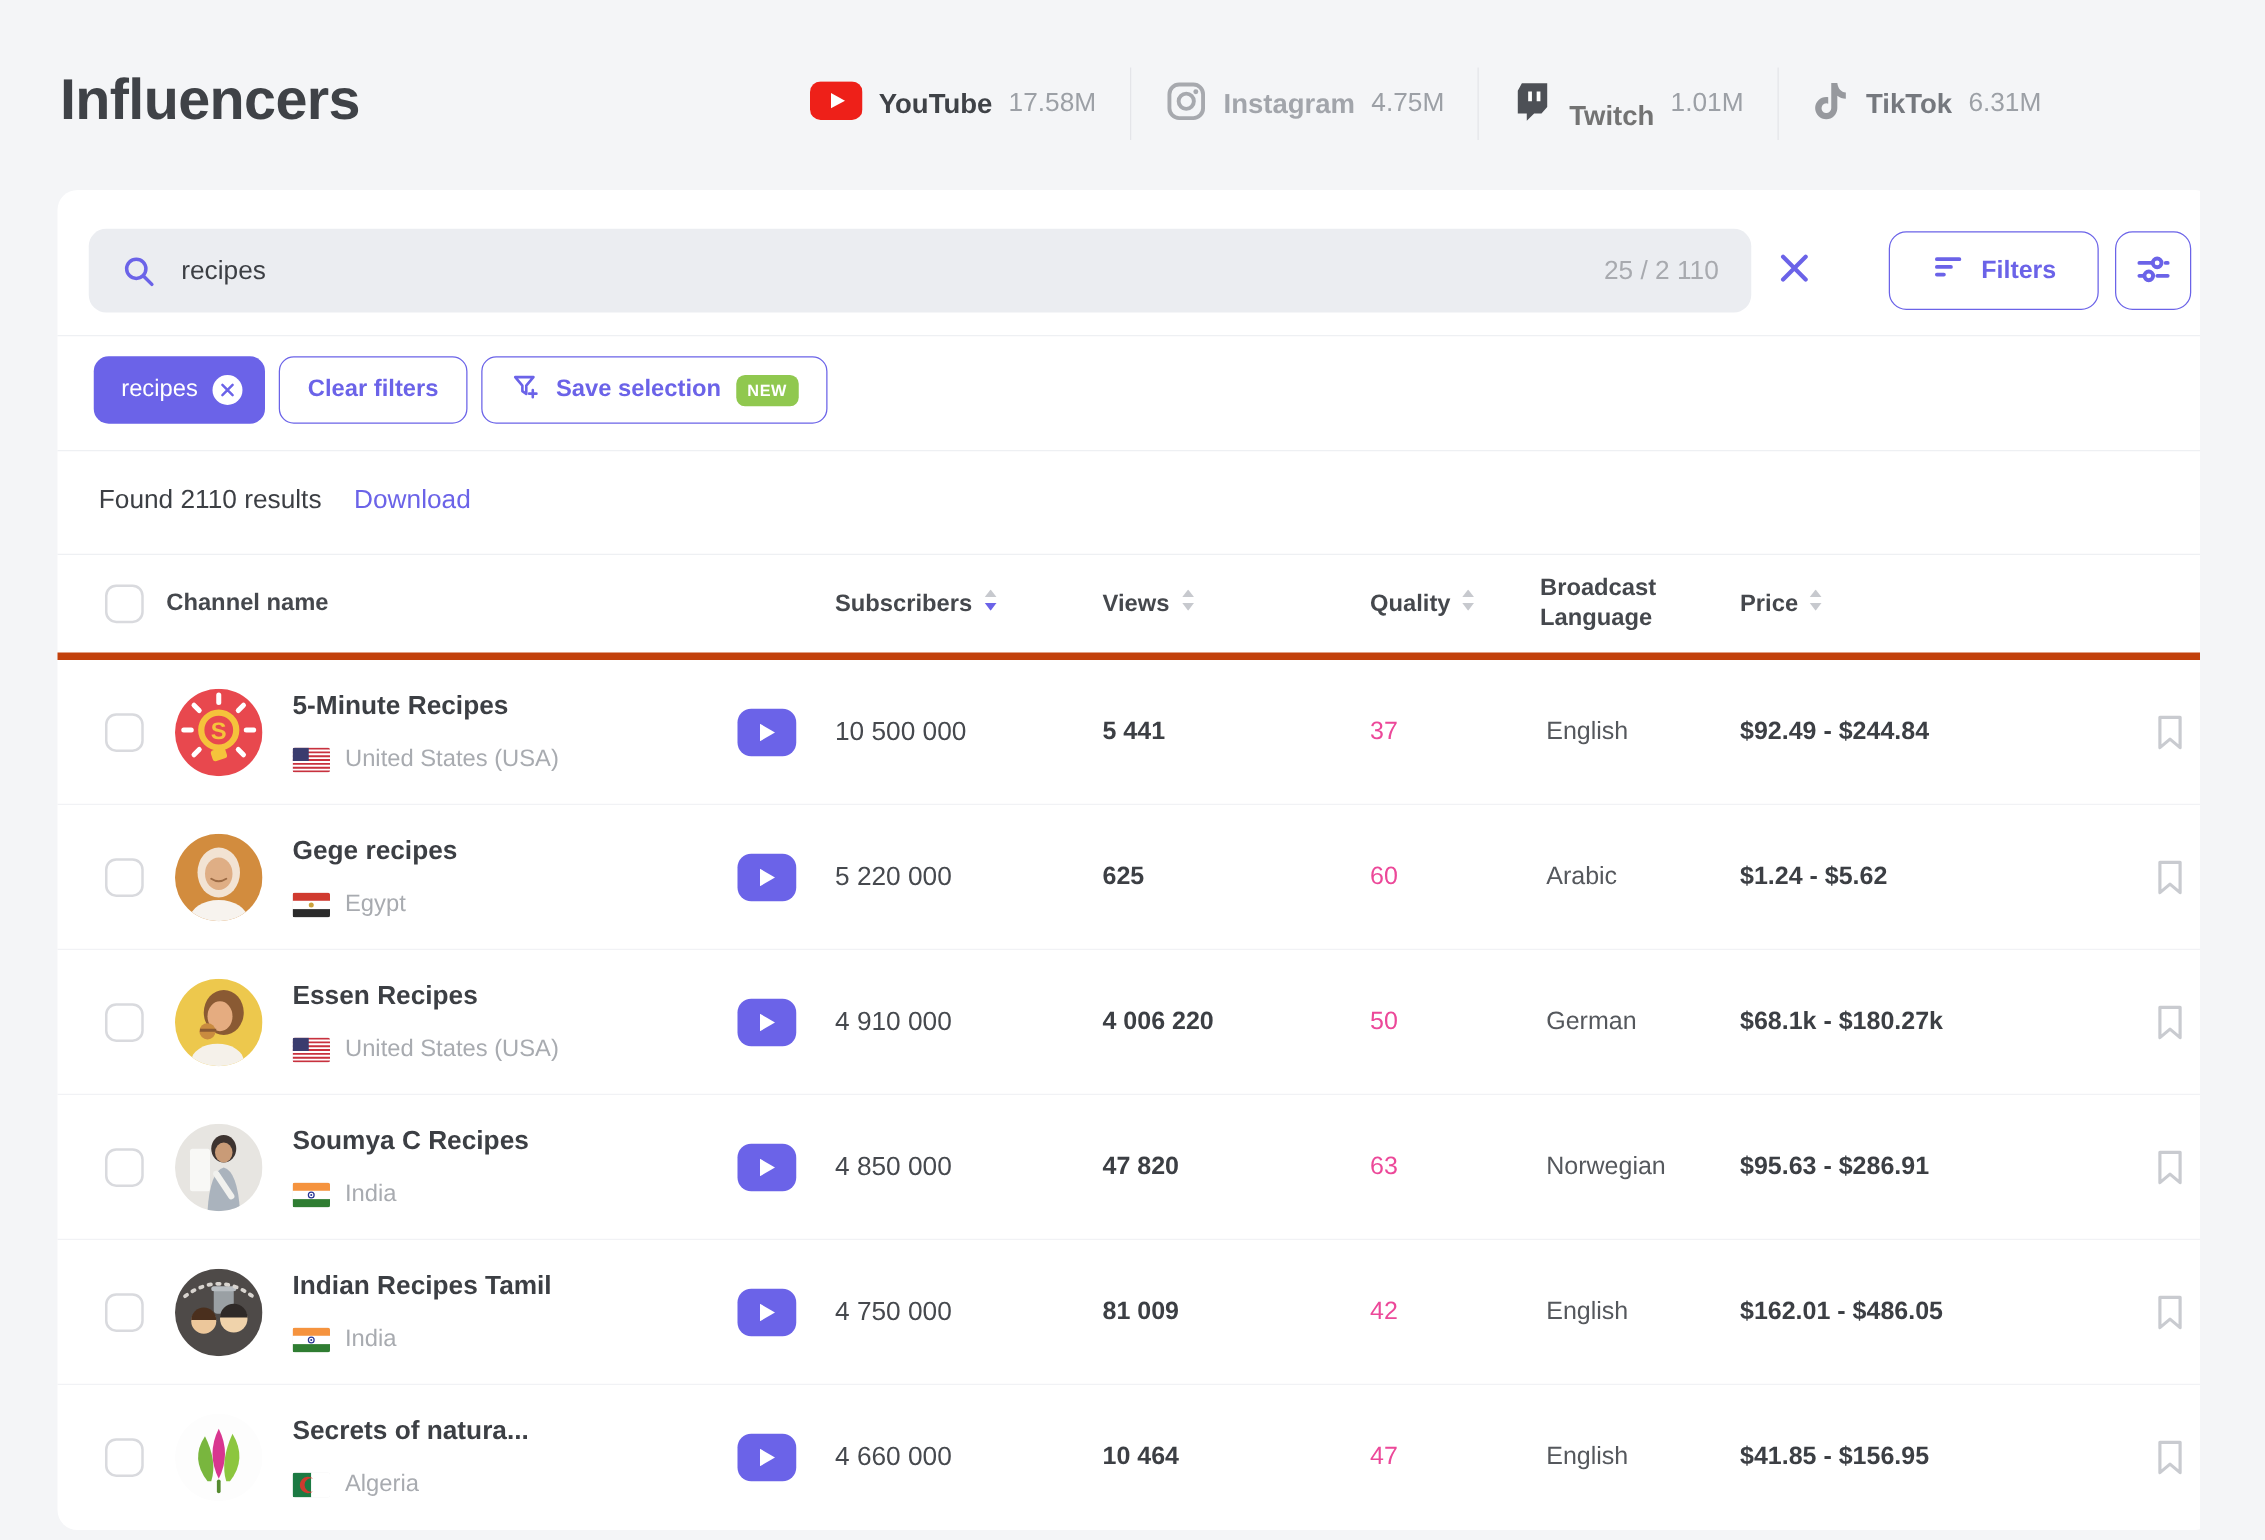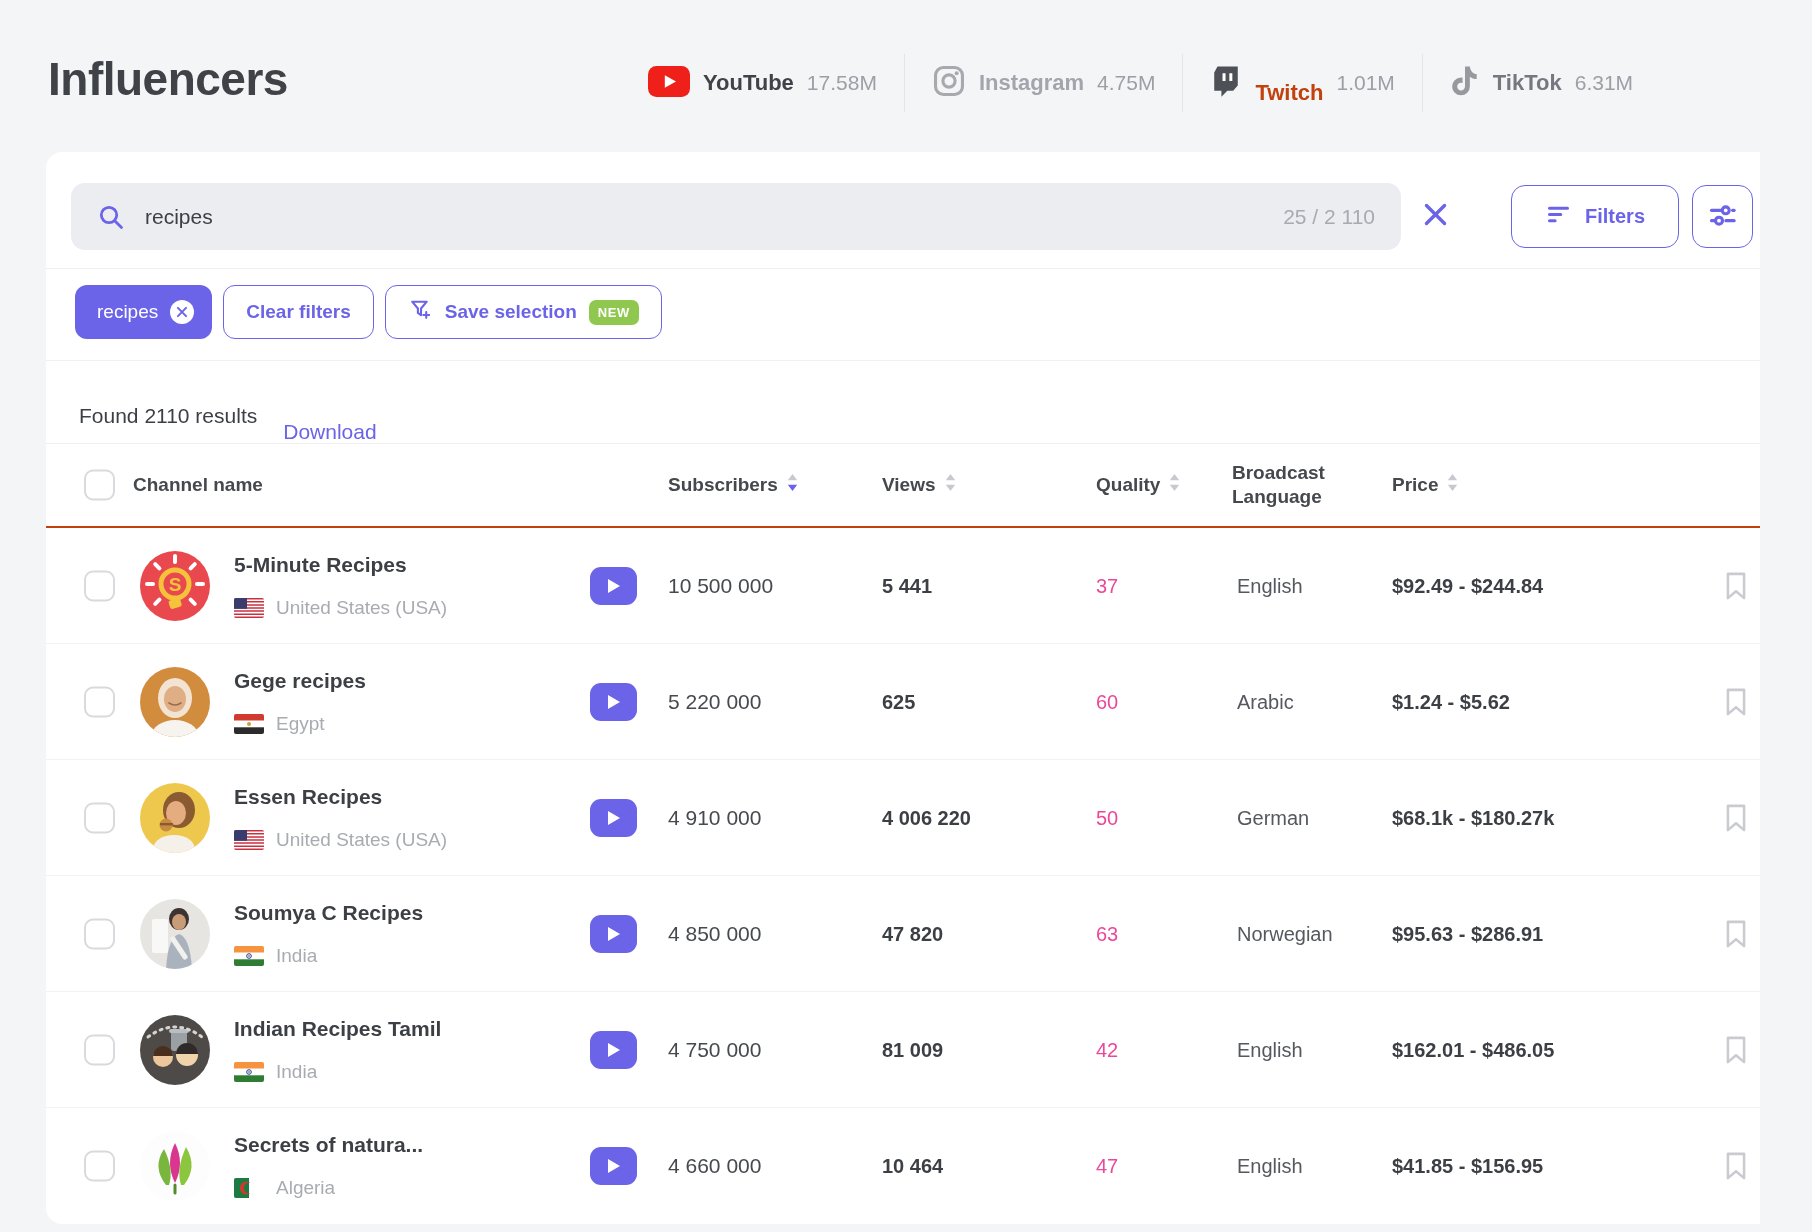--- a/index.html
+++ b/index.html
@@ -17,21 +17,21 @@
   }
   .platforms {
     position:absolute; left:648px; top:48px; height:70px;
     display:flex; align-items:center; gap:27px;
   }
   .pf-item { display:flex; align-items:center; gap:13px; cursor:pointer; }
   .pf-label { font-size:22px; font-weight:600; }
   .pf-count { font-size:21px; color:#9ca0a6; font-weight:400; }
   .pf-youtube .pf-label { color:#3f4247; }
   .pf-instagram .pf-label { color:#a2a5ab; }
-  .pf-twitch .pf-label { color:#c2410c;margin-top:19px; }
+  .pf-twitch .pf-label { color:#737373;margin-top:19px; }
   .pf-tiktok .pf-label { color:#75787e; }
   .pf-divider { width:1px; height:58px; background:#e4e5e9; }
 
   
   .card {
     position:absolute; left:46px; top:152px; width:1726px; height:1072px;
     background:#fff; border-radius:16px;
   }
   .divider { position:absolute; left:0; width:100%; height:1px; background:#eef0f3; }
 
@@ -75,24 +75,24 @@
     font-family:inherit; font-size:19px; font-weight:600; color:#6b63e8; cursor:pointer;
   }
   .new-badge {
     background:#90c84f; color:#fff; font-size:13px; font-weight:700;
     padding:5px 9px; border-radius:7px; letter-spacing:0.5px;
   }
 
   
   .results { position:absolute; top:236px; left:33px; display:flex; align-items:center; gap:26px; }
   .found-text { font-size:21px; font-weight:400; color:#3c3f44; }
-  .download-link { font-size:21px; font-weight:500; color:#6b63e8; cursor:pointer; text-decoration:none;margin-top:32px; }
-
-  
-  .thead { position:absolute; top:291px; left:0; width:100%; height:85px; border-top:1px solid #eef0f3; border-bottom:2px solid #c2410c; }
+  .download-link { font-size:21px; font-weight:500; color:#6b63e8; cursor:pointer; text-decoration:none; }
+
+  
+  .thead { position:absolute; top:291px; left:0; width:100%; height:85px; border-top:1px solid #eef0f3; border-bottom:6px solid #c2410c; }
   .thead > * , .trow > * { position:absolute; top:50%; transform:translateY(-50%); }
   .hcell { display:inline-flex; align-items:center; gap:9px; font-size:19px; font-weight:600; color:#45484d; cursor:pointer; }
   .h-channel { left:87px; }
   .h-subs { left:622px; }
   .h-views { left:836px; }
   .h-quality { left:1050px; }
   .h-broadcast { left:1186px; width:118px; line-height:1.25; cursor:default; }
   .h-price { left:1346px; }
 
   .tbody { position:absolute; top:376px; left:0; width:100%; }

